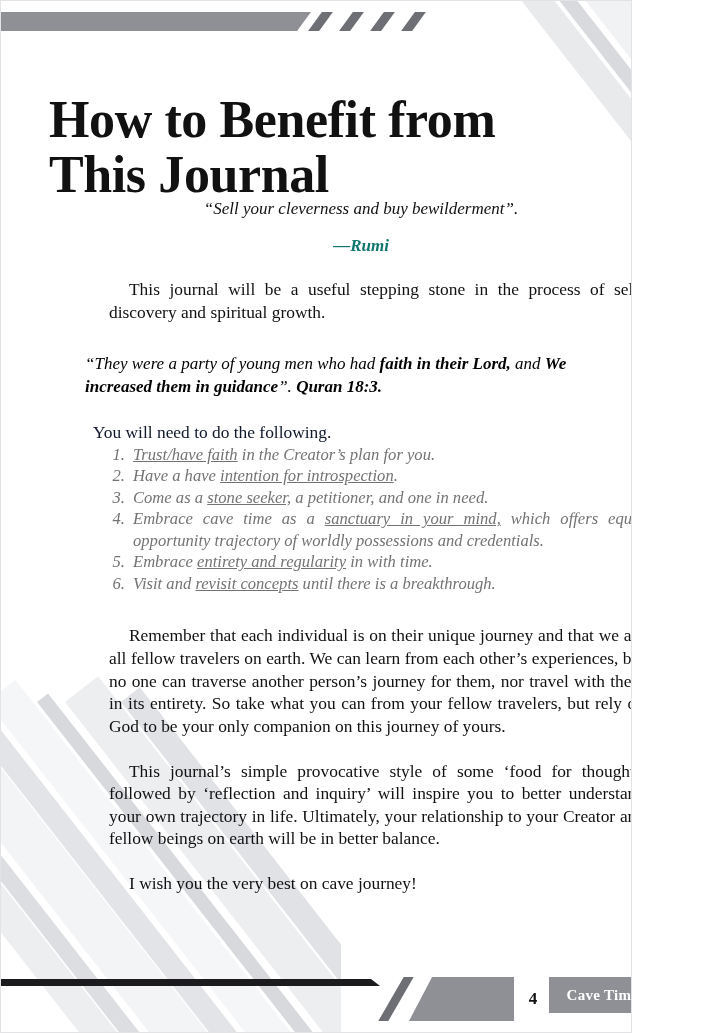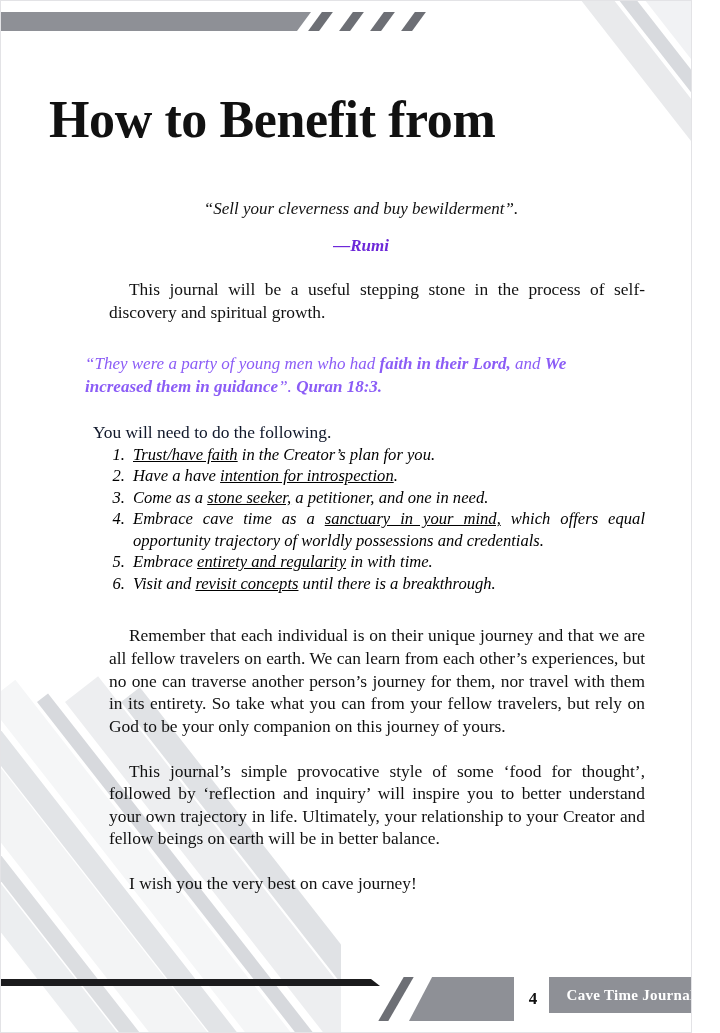--- a/index.html
+++ b/index.html
@@ -2,21 +2,21 @@
 <html><head>
 <meta charset="utf-8">
 <style>
   html, body {
     margin: 0;
     padding: 0;
     background: #ffffff;
   }
   .page {
     position: relative;
-    width: 692px;
+    width: 632px;
     height: 1033px;
     background: #ffffff;
     border: 1px solid #e3e3e6;
     box-sizing: border-box;
     overflow: hidden;
     font-family: "Liberation Serif", "DejaVu Serif", serif;
     color: #111111;
   }
 
   
@@ -107,21 +107,21 @@
     line-height: 1.36;
     margin: 0 140px;
     color: #111111;
   }
   .quote-attrib {
     text-align: center;
     font-style: italic;
     font-weight: bold;
     font-size: 17px;
     margin-top: 16px;
-    color: #6d28d9;
+    color: #0f766e;
   }
 
   .body-block {
     margin: 0 76px 0 108px;
   }
   p.para {
     text-align: justify;
     font-size: 17.4px;
     line-height: 1.30;
     margin: 0;
@@ -129,37 +129,37 @@
     color: #111111;
   }
   .spacer-md { height: 22px; }
   .spacer-lg { height: 30px; }
 
   .scripture {
     font-style: italic;
     font-size: 17px;
     line-height: 1.34;
     margin: 0 120px 0 84px;
-    color: #8b5cf6;
+    color: #000000;
   }
   .scripture b { font-weight: bold; }
 
   .list-lead {
     font-size: 17.4px;
     line-height: 1.30;
     margin: 0 0 0 92px;
     color: #0f172a;
   }
   ol.steps {
     margin: 0 76px 0 106px;
     padding: 0 0 0 22px;
     font-style: italic;
     font-size: 16.6px;
     line-height: 1.30;
-    color: #000000;
+    color: #737373;
   }
   ol.steps li {
     text-align: justify;
     padding-left: 4px;
     margin: 0;
   }
   ol.steps li u {
     text-decoration: underline;
     text-underline-offset: 1px;
   }
@@ -264,20 +264,21 @@
 
   <div class="header-bar"></div>
   <div class="header-bar-tip"></div>
   <div class="header-dash" style="left:314px;"></div>
   <div class="header-dash" style="left:345px;"></div>
   <div class="header-dash" style="left:376px;"></div>
   <div class="header-dash" style="left:407px;"></div>
 
   <h1 class="title">
     <span>How to Benefit from</span><br>
+    <span>This Journal</span>
   </h1>
 
   <div class="content">
 
     <div class="pull-quote">“Sell your cleverness and buy bewilderment”.</div>
     <div class="quote-attrib">—Rumi</div>
 
     <div class="spacer-md"></div>
 
     <div class="body-block">

